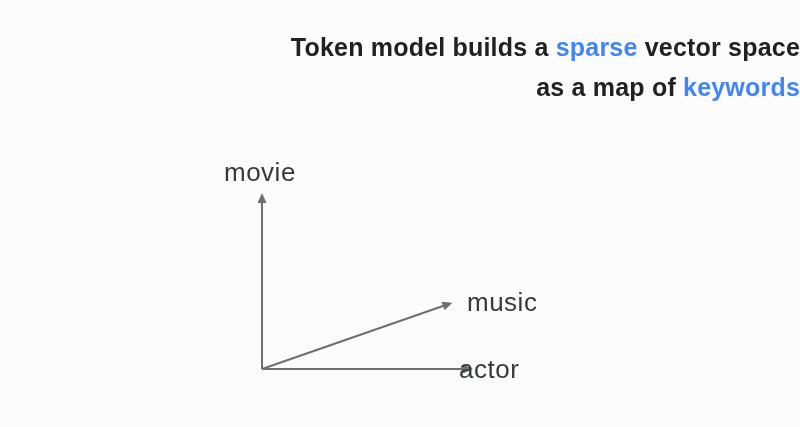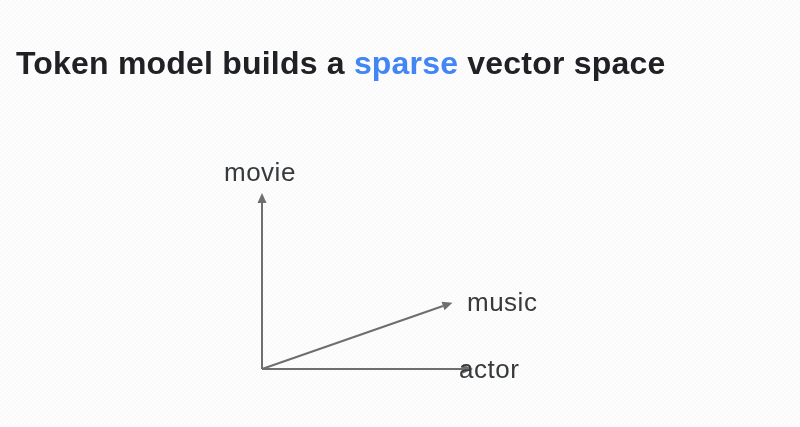--- a/index.html
+++ b/index.html
@@ -9,24 +9,24 @@
     position: relative;
     width: 800px;
     height: 427px;
     overflow: hidden;
     background-color: #fcfcfc;
     background-image: repeating-conic-gradient(#fdfdfd 0% 25%, #fafafa 0% 50%);
     background-size: 4px 4px;
   }
 
   .title {
-    margin: 16px;
+    margin: 0;
     padding-top: 27px;
-    text-align: left;
-    font-size: 32px;
+    text-align: right;
+    font-size: 25px;
     font-weight: 700;
     line-height: 40px;
     letter-spacing: 0.2px;
     color: #202124;
   }
   .title .line { display: block; white-space: pre-wrap; }
   .title .hl { color: #4285F4; }
 
   .diagram {
     position: absolute;
@@ -57,20 +57,21 @@
   .label-music { left: 467px; top: 289px; }
   .label-actor { left: 459px; top: 356px; }
 </style>
 </head>
 <body>
 
 <div class="slide">
 
   <h1 class="title">
     <span class="line"><span>Token model builds a </span><span class="hl">sparse</span><span> vector space</span></span>
+    <span class="line"><span>as a map of </span><span class="hl">keywords</span></span>
   </h1>
 
   <div class="diagram">
     <svg viewBox="0 0 800 427" aria-hidden="true">
       <defs>
         <marker id="arrowhead" viewBox="0 0 12 12" refX="1" refY="6" markerWidth="12" markerHeight="12" markerUnits="userSpaceOnUse" orient="auto">
           <path d="M1,1.5 L11,6 L1,10.5 Z" fill="#6e6e6e"></path>
         </marker>
       </defs>
       <line class="axis-line" x1="262" y1="369" x2="262" y2="203" marker-end="url(#arrowhead)"></line>

